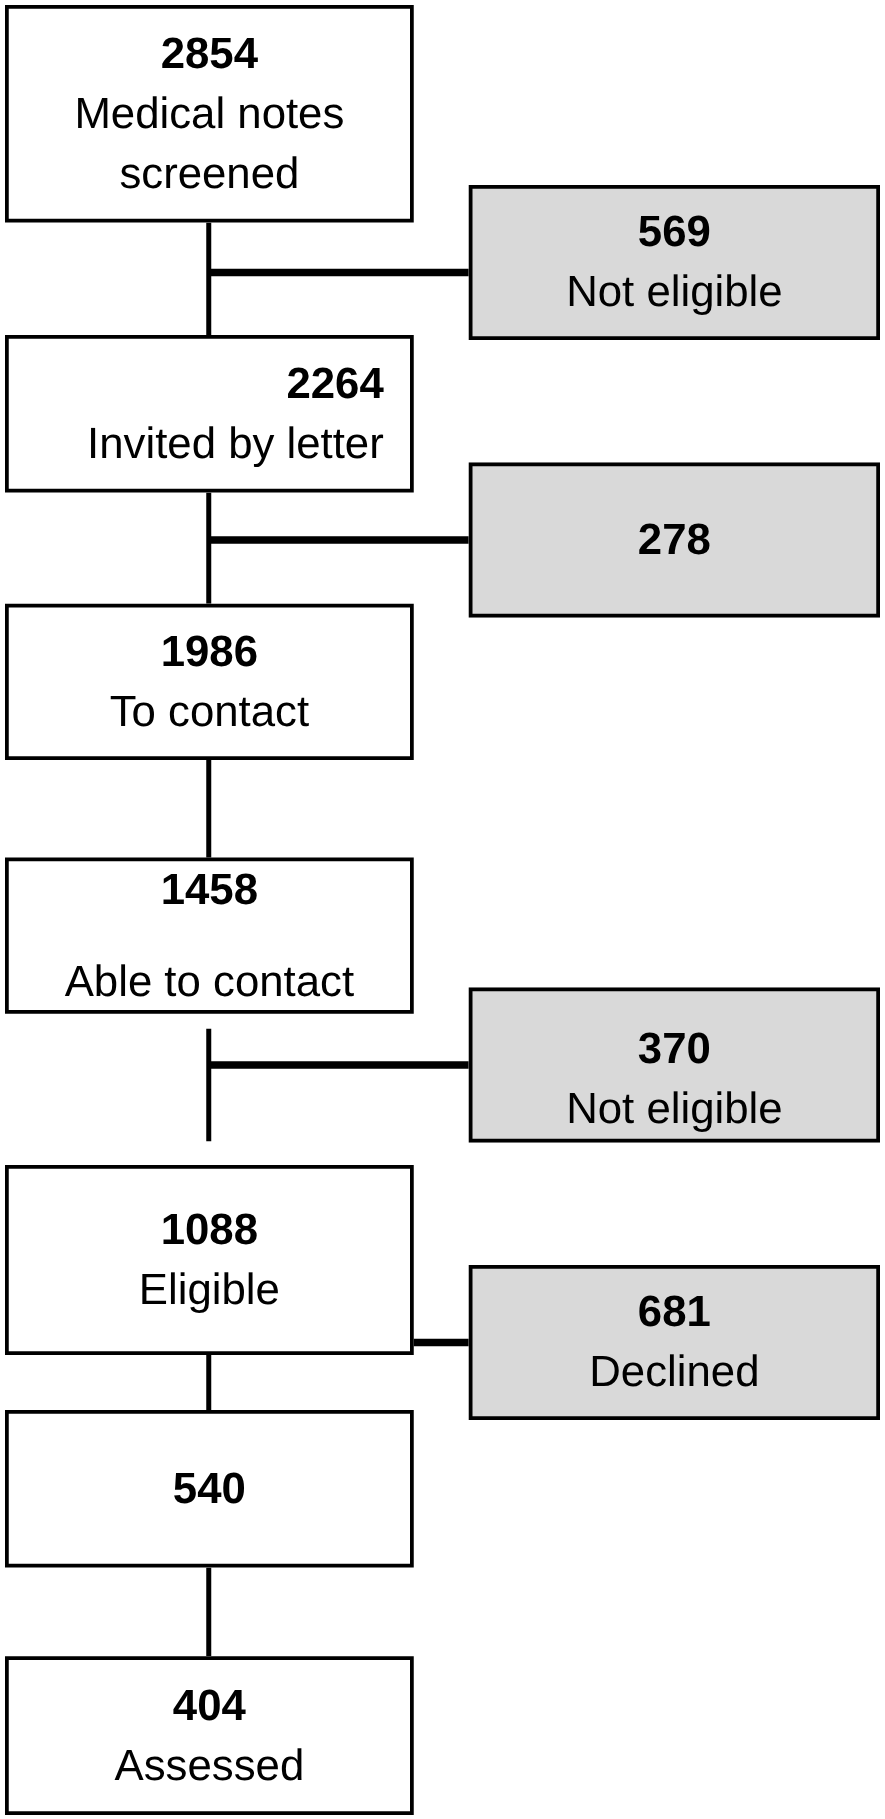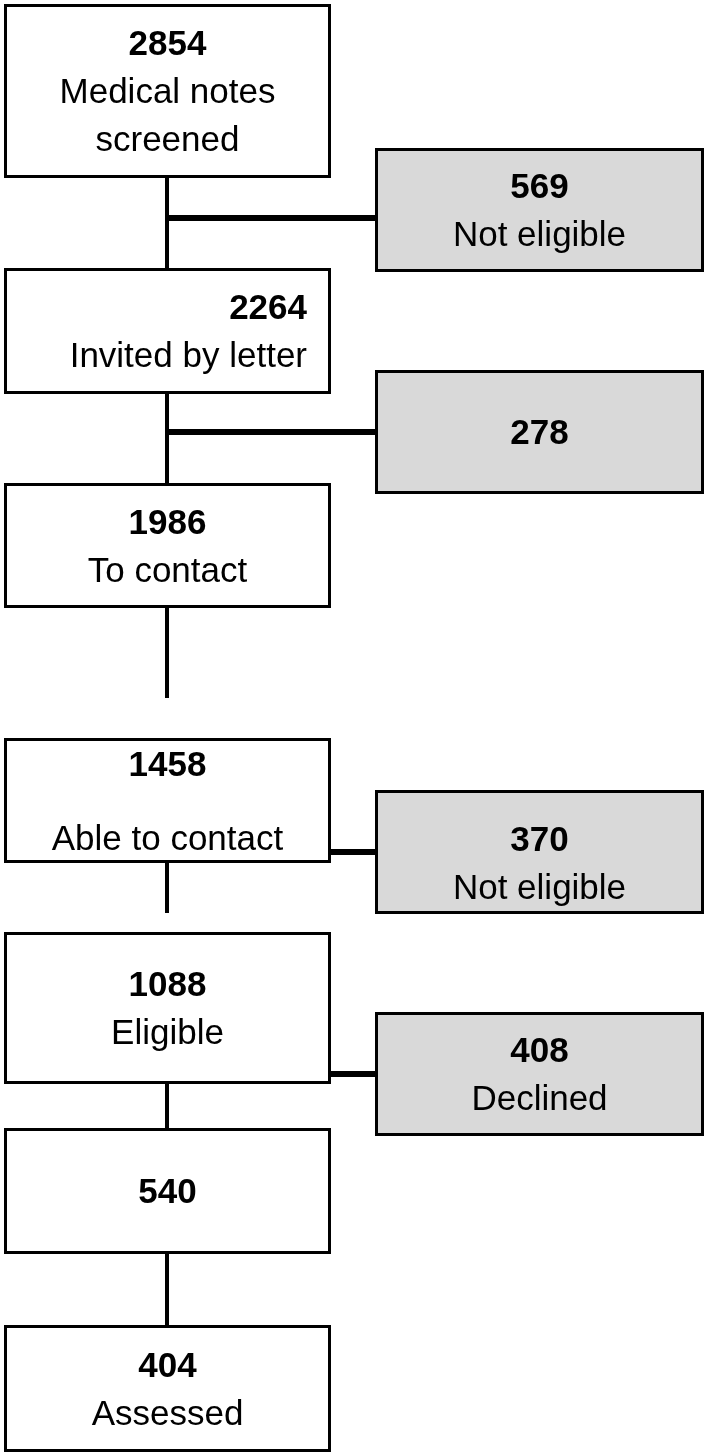--- a/index.html
+++ b/index.html
@@ -82,21 +82,21 @@
   <div class="box main-box" style="top:268px; height:126px;align-items:flex-end;">
     <div class="num">2264</div>
     <div class="lbl">Invited by letter</div>
   </div>
 
   <div class="box main-box" style="top:483px; height:125px;">
     <div class="num">1986</div>
     <div class="lbl">To contact</div>
   </div>
 
-  <div class="box main-box" style="top:738px; height:125px;gap:26px;">
+  <div class="box main-box" style="top:686px; height:125px;gap:26px;">
     <div class="num">1458</div>
     <div class="lbl">Able to contact</div>
   </div>
 
   <div class="box main-box" style="top:932px; height:152px;">
     <div class="num">1088</div>
     <div class="lbl">Eligible</div>
   </div>
 
   <div class="box main-box" style="top:1128px; height:126px;">
@@ -116,17 +116,17 @@
   <div class="box side-box" style="top:370px;">
     <div class="num">278</div>
   </div>
 
   <div class="box side-box" style="top:790px;justify-content:flex-end;">
     <div class="num">370</div>
     <div class="lbl">Not eligible</div>
   </div>
 
   <div class="box side-box" style="top:1012px;">
-    <div class="num">408</div>
+    <div class="num">681</div>
     <div class="lbl">Declined</div>
   </div>
 
 </div>
 
 </body></html>

